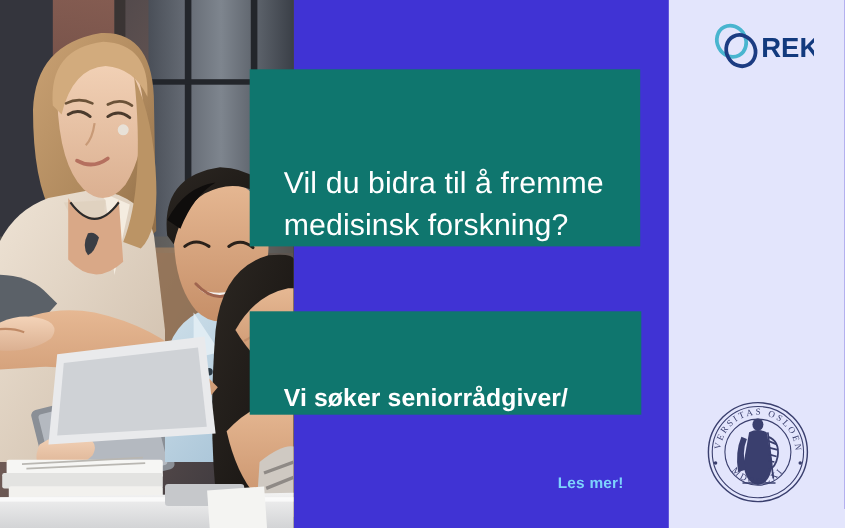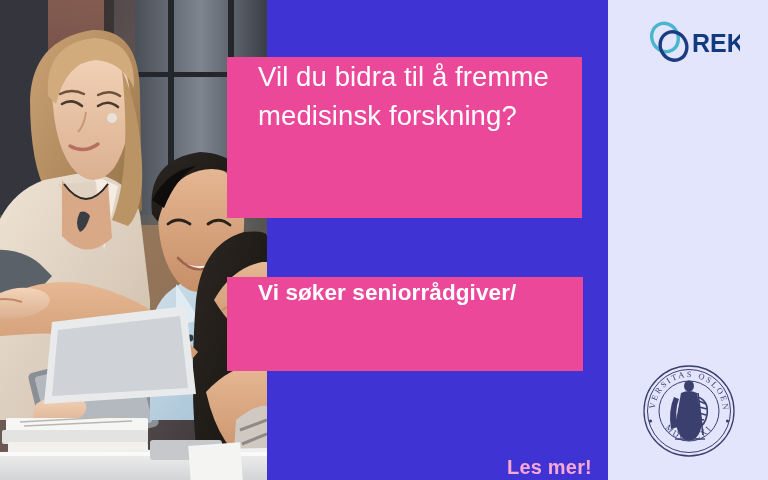--- a/index.html
+++ b/index.html
@@ -30,23 +30,24 @@
     left:0; top:0;
     width:267px; height:480px;
     overflow:hidden;
     background:#2a2b33;
   }
   .photo svg { display:block; width:267px; height:480px; }
 
   
   .textbox {
     position:absolute;
-    background:#ec4899;
+    background:#0f766e;
     display:flex;
-    align-items:flex-start;
+    align-items:flex-end;
+    margin-top:6px;
   }
   .box-headline {
     left:227px; top:57px;
     width:355px; height:161px;
     padding:0 0 0 31px;
   }
   .box-headline .hl {
     color:#ffffff;
     font-size:27.5px;
     line-height:39px;
@@ -62,23 +63,23 @@
     color:#ffffff;
     font-size:22.5px;
     line-height:31px;
     font-weight:bold;
     letter-spacing:0.1px;
   }
 
   
   .cta {
     position:absolute;
-    left:507px; top:456px;
-    color:#f9a8d4;
-    font-size:20px;
+    left:507px; top:431px;
+    color:#7dd3fc;
+    font-size:14px;
     font-weight:bold;
     letter-spacing:0.2px;
     cursor:pointer;
   }
 
   
   .rek-logo {
     position:absolute;
     left:648px; top:20px;
     width:92px; height:46px;

